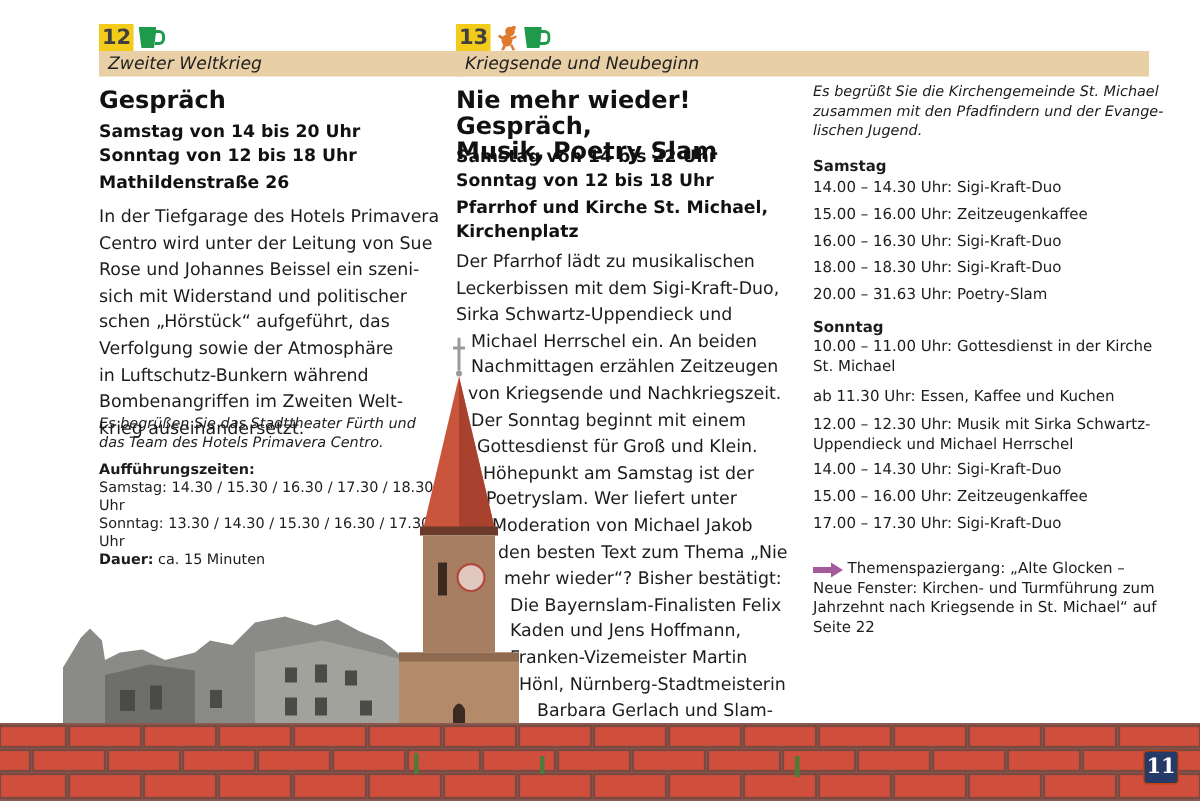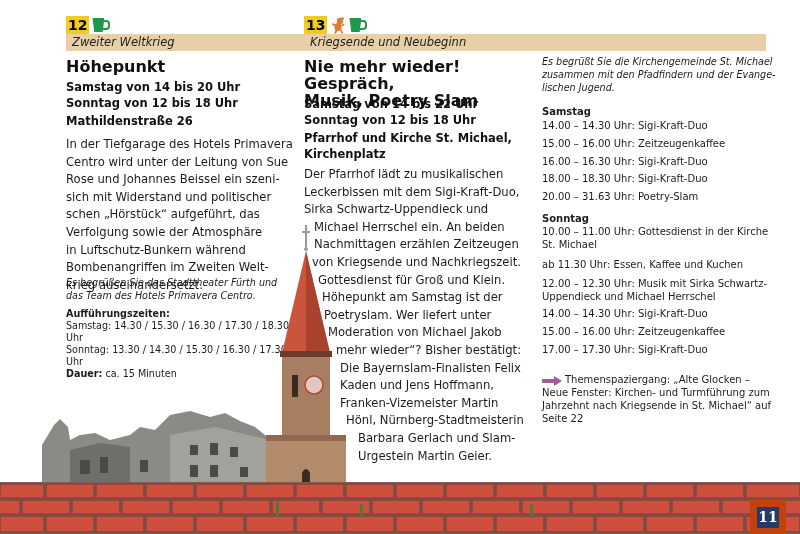--- a/index.html
+++ b/index.html
@@ -5,21 +5,21 @@
   html, body { margin: 0; padding: 0; }
   body {
     width: 800px; height: 534px; overflow: hidden; position: relative;
     background: #ffffff;
     font-family: "DejaVu Sans", sans-serif;
     color: #1c1c1c;
   }
 
   .badge-row { position: absolute; top: 16px; height: 18px; display: flex; align-items: center; gap: 3px; }
   .num-badge {
-    background: #f3cb1a; color: #000000; font-weight: bold; font-size: 14px;
+    background: #f3cb1a; color: #404040; font-weight: bold; font-size: 14px;
     line-height: 18px; padding: 0 2px; height: 18px;
   }
   .cup-icon { width: 18px; height: 16px; position: relative; }
   .cup-icon .body { position: absolute; left: 0; top: 1px; width: 12px; height: 14px; background: #1f9a4b; clip-path: polygon(0 0,100% 0,85% 100%,15% 100%); }
   .cup-icon .handle { position: absolute; left: 11px; top: 3px; width: 5px; height: 6px; border: 2px solid #1f9a4b; border-left: none; border-radius: 0 4px 4px 0; }
   .bear-icon { width: 16px; height: 17px; position: relative; }
   .bear-icon svg { display: block; }
 
   .category-bar {
     position: absolute; top: 34px; height: 17px; background: #e8cfa5;
@@ -44,38 +44,38 @@
   .arrow-icon { display: inline-block; width: 20px; height: 9px; position: relative; vertical-align: middle; margin-right: 3px; }
   .arrow-icon .shaft { position: absolute; left: 0; top: 3px; width: 13px; height: 4px; background: #a45b9a; }
   .arrow-icon .head { position: absolute; left: 12px; top: 0; width: 0; height: 0; border-top: 5px solid transparent; border-bottom: 5px solid transparent; border-left: 8px solid #a45b9a; }
 
   
   .ruins { position: absolute; left: 40px; top: 405px; width: 240px; height: 80px; }
   .church { position: absolute; left: 262px; top: 225px; width: 85px; height: 265px; }
   .wall { position: absolute; left: 0; top: 482px; width: 800px; height: 52px; overflow: hidden; background: #b54a3a; }
   .page-num {
     position: absolute; right: 14px; top: 500px; width: 22px; height: 21px;
-    background: #253a66; border: 7px solid #c2410c; border-radius: 3px;
+    background: #253a66; border: 1px solid #c2410c; border-radius: 3px;
     color: #fff; font-family: "DejaVu Serif", serif; font-weight: bold; font-size: 14px;
     line-height: 21px; text-align: center;
   }
 </style>
 </head>
 <body>
 
 <div class="badge-row" style="left:66px;">
   <span class="num-badge">12</span>
   <span class="cup-icon">
       <span class="body"></span>
       <span class="handle"></span>
     </span>
 </div>
 <div class="category-bar cat-left">Zweiter Weltkrieg</div>
 
-<div class="title" style="left:66px; top:58px;">Höhepunkt</div>
+<div class="title" style="left:66px; top:58px;">Gespräch</div>
 <div class="times" style="left:66px; top:80px; width:225px;">
   <div>Samstag von 14 bis 20 Uhr</div>
   <div>Sonntag von 12 bis 18 Uhr</div>
 </div>
 <div class="venue" style="left:66px; top:114px;">Mathildenstraße 26</div>
 
 <div class="body-text" style="left:66px; top:136px; width:230px;">
   <div>In der Tiefgarage des Hotels Primavera</div>
   <div>Centro wird unter der Leitung von Sue</div>
   <div>Rose und Johannes Beissel ein szeni-</div>
@@ -132,24 +132,26 @@
   <div>Kirchenplatz</div>
 </div>
 
 <div class="body-text" style="left:304px; top:166px; width:240px;">
   <div style="padding-left:0px">Der Pfarrhof lädt zu musikalischen</div>
   <div style="padding-left:0px">Leckerbissen mit dem Sigi-Kraft-Duo,</div>
   <div style="padding-left:0px">Sirka Schwartz-Uppendieck und</div>
   <div style="padding-left:10px">Michael Herrschel ein. An beiden</div>
   <div style="padding-left:10px">Nachmittagen erzählen Zeitzeugen</div>
   <div style="padding-left:8px">von Kriegsende und Nachkriegszeit.</div>
+  <div style="padding-left:10px">Der Sonntag beginnt mit einem</div>
   <div style="padding-left:14px">Gottesdienst für Groß und Klein.</div>
   <div style="padding-left:18px">Höhepunkt am Samstag ist der</div>
   <div style="padding-left:20px">Poetryslam. Wer liefert unter</div>
   <div style="padding-left:24px">Moderation von Michael Jakob</div>
+  <div style="padding-left:28px">den besten Text zum Thema „Nie</div>
   <div style="padding-left:32px">mehr wieder“? Bisher bestätigt:</div>
   <div style="padding-left:36px">Die Bayernslam-Finalisten Felix</div>
   <div style="padding-left:36px">Kaden und Jens Hoffmann,</div>
   <div style="padding-left:36px">Franken-Vizemeister Martin</div>
   <div style="padding-left:42px">Hönl, Nürnberg-Stadtmeisterin</div>
   <div style="padding-left:54px">Barbara Gerlach und Slam-</div>
   <div style="padding-left:54px">Urgestein Martin Geier.</div>
 </div>
 
 <div class="note" style="left:542px; top:55px; width:240px;">

